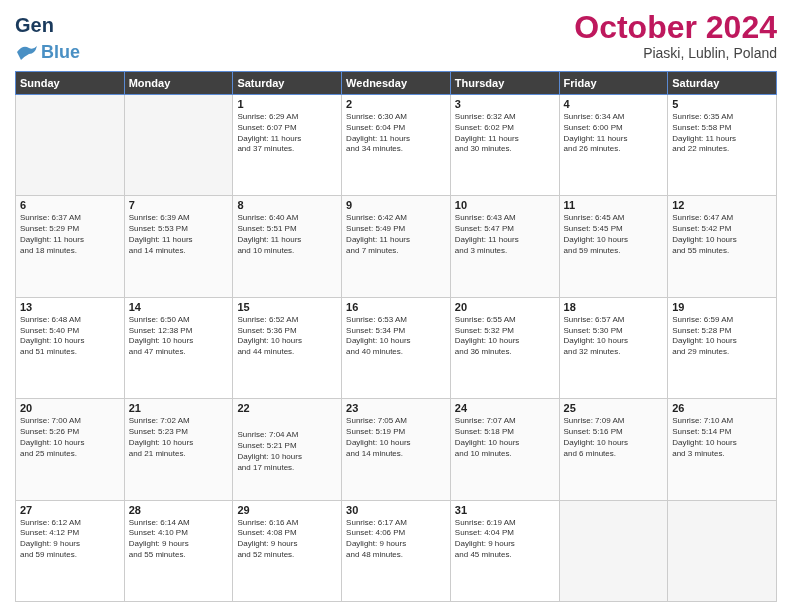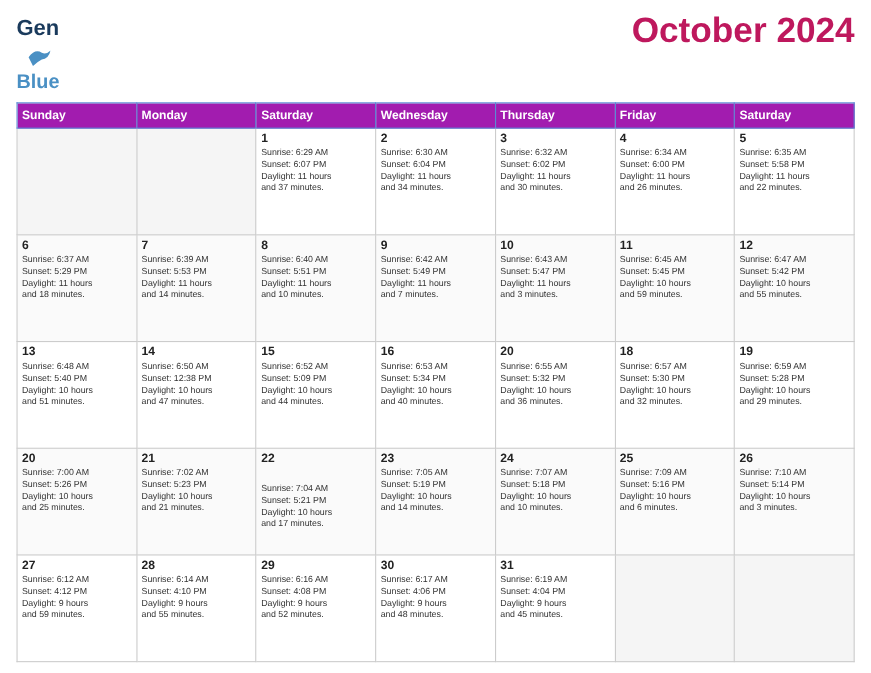--- a/index.html
+++ b/index.html
@@ -46,21 +46,21 @@
       font-size: 14px;
       color: #444;
     }
     .calendar {
       flex: 1;
       border-collapse: collapse;
       width: 100%;
       table-layout: fixed;
     }
     .calendar th {
-      background: #a21caf;
+      background: #404040;
       color: #fff;
       font-size: 11px;
       font-weight: bold;
       padding: 5px 4px;
       text-align: left;
       border: 1px solid #5a8ad4;
     }
     .calendar td {
       vertical-align: top;
       border: 1px solid #ccc;
@@ -94,29 +94,30 @@
 <div class="page">
   <div class="header">
     <div class="logo">
       <div class="logo-wrapper">
         <div style="display:flex;align-items:center;">
           <svg width="38" height="32" viewBox="0 0 38 32">
             <text x="0" y="22" font-size="20" font-weight="bold" fill="#1a3a5c">General</text>
           </svg>
         </div>
       </div>
-      <div style="display:flex;align-items:center;gap:4px;flex-direction:column;">
+      <div style="display:flex;align-items:flex-start;gap:4px;">
         <svg width="22" height="18" viewBox="0 0 22 18">
           <path d="M2,10 Q8,2 14,6 Q18,8 22,4 Q20,12 14,12 Q10,14 6,18 Z" fill="#4a90c4"></path>
         </svg>
         <span style="font-size:18px;font-weight:bold;color:#4a90c4;">Blue</span>
       </div>
     </div>
     <div class="month-info">
       <div class="month-title">October 2024</div>
+      <div class="location">Piaski, Lublin, Poland</div>
     </div>
   </div>
 
   <table class="calendar">
     <thead>
       <tr>
       <th>Sunday</th>
           <th>Monday</th>
           <th>Saturday</th>
           <th>Wednesday</th>
@@ -227,21 +228,21 @@
           <td>
             <div class="day-number">14</div>
             <div class="day-detail" style="white-space: pre-line;">Sunrise: 6:50 AM
 Sunset: 12:38 PM
 Daylight: 10 hours
 and 47 minutes.</div>
           </td>
           <td>
             <div class="day-number">15</div>
             <div class="day-detail" style="white-space: pre-line;">Sunrise: 6:52 AM
-Sunset: 5:09 PM
+Sunset: 5:36 PM
 Daylight: 10 hours
 and 44 minutes.</div>
           </td>
           <td>
             <div class="day-number">16</div>
             <div class="day-detail" style="white-space: pre-line;">Sunrise: 6:53 AM
 Sunset: 5:34 PM
 Daylight: 10 hours
 and 40 minutes.</div>
           </td>

